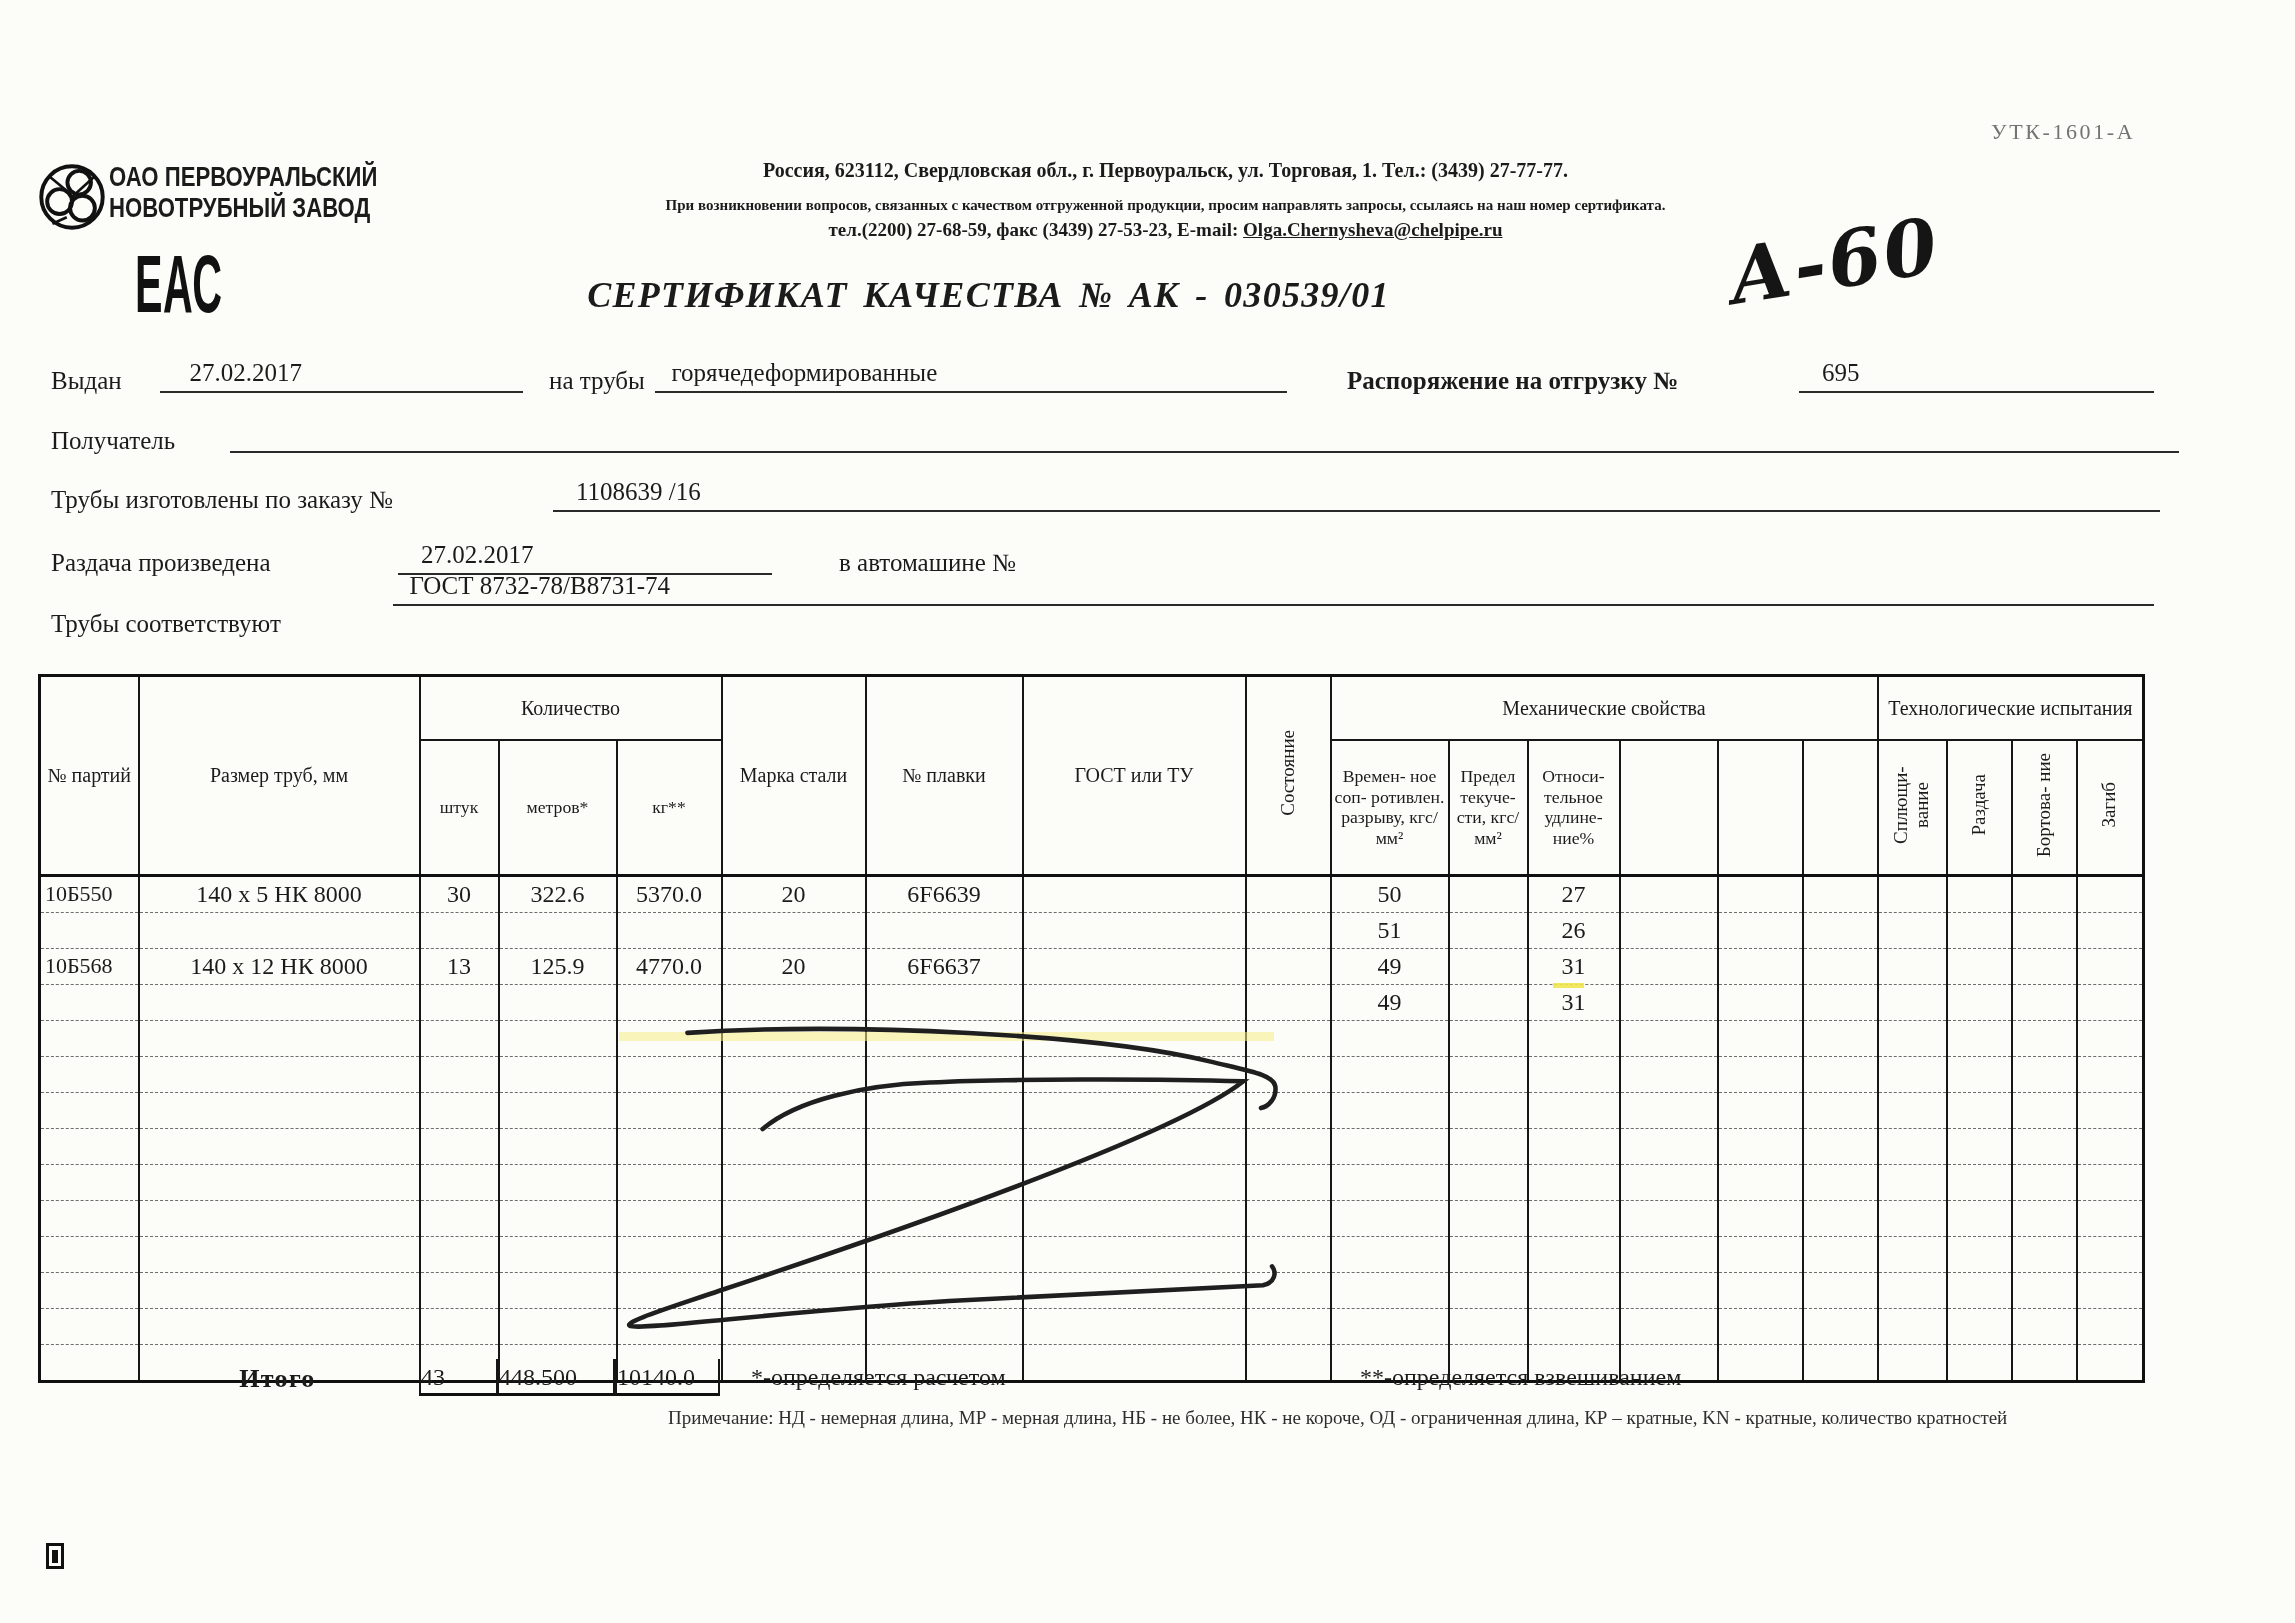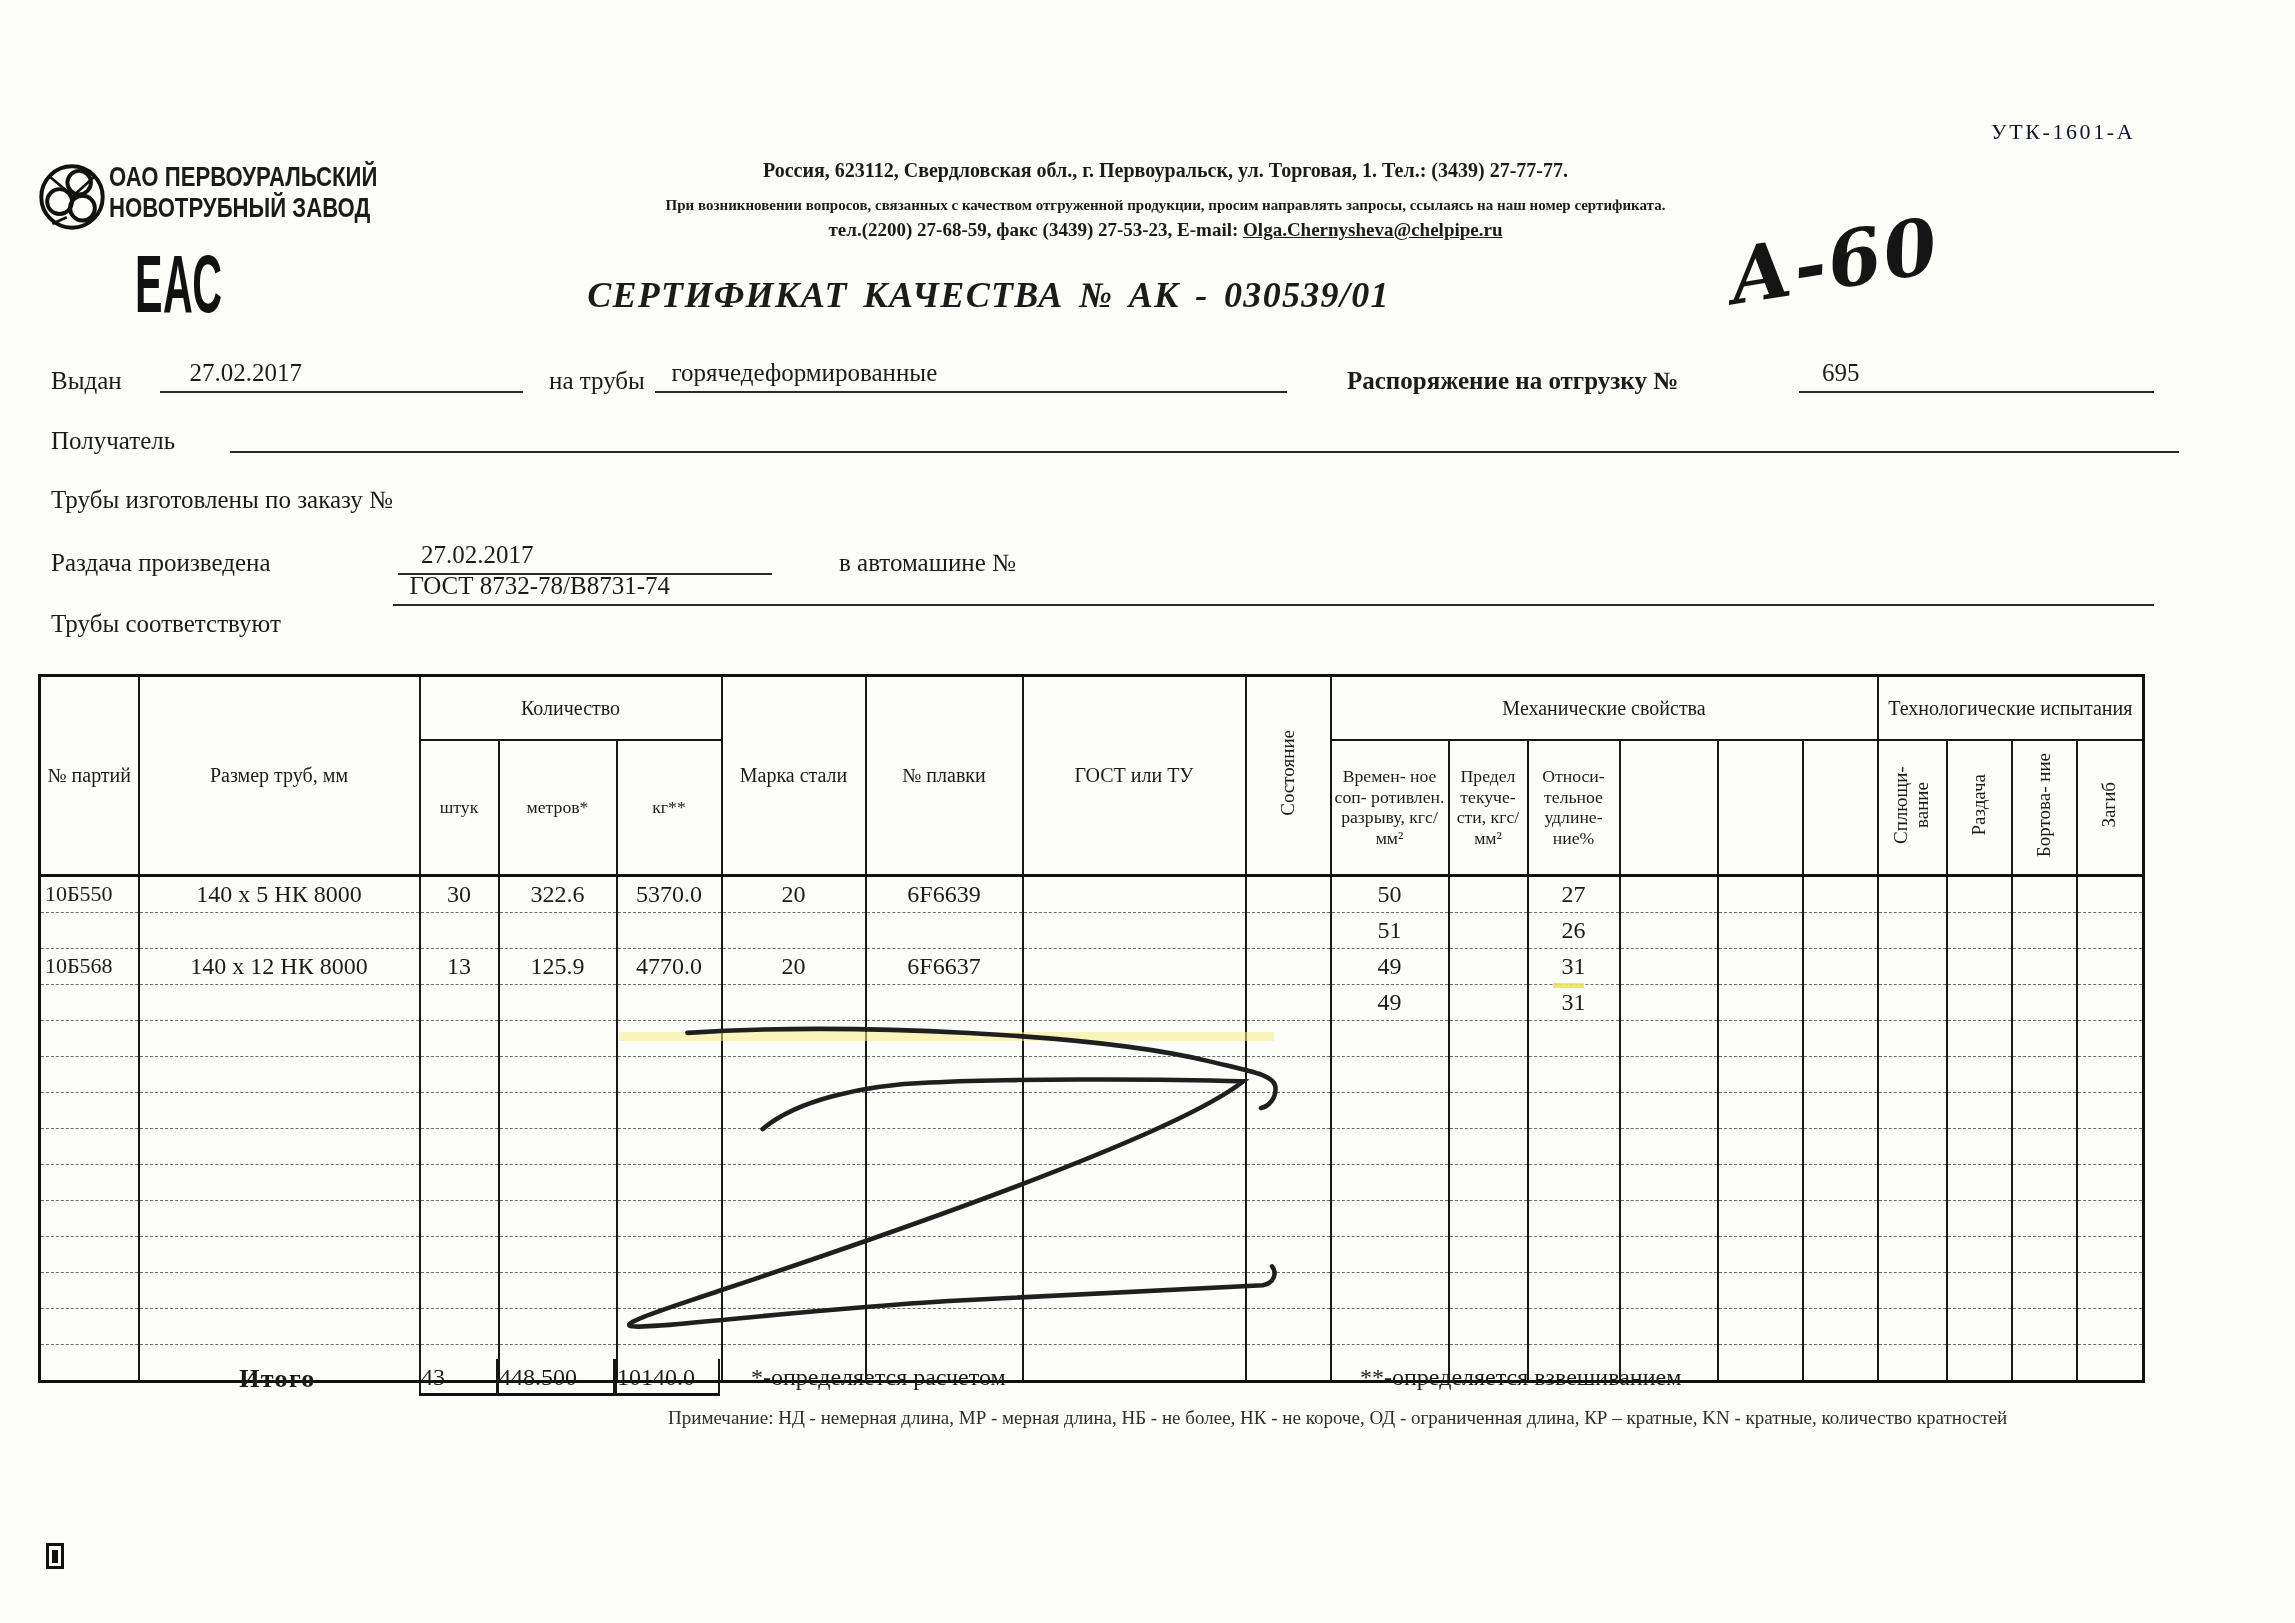--- a/index.html
+++ b/index.html
@@ -1,20 +1,20 @@
 <!DOCTYPE html>
 <html style="font-size:10.5px"><head>
 <meta charset="utf-8">
 <style>
   html,body{margin:0;padding:0;background:#e8e8e8;}
   #page{position:relative;width:2295px;height:1623px;background:#fcfcf9;overflow:hidden;
         font-family:"Liberation Serif", serif;color:#1b1b1b;}
 
   
-  .form-code{position:absolute;left:1991px;top:119px;font-size:22px;letter-spacing:2.6px;color:#0f172a;}
+  .form-code{position:absolute;left:1991px;top:119px;font-size:22px;letter-spacing:2.6px;color:#737373;}
 
   
   .logo-wrap{position:absolute;left:38px;top:158px;}
   .logo-svg{position:absolute;left:0;top:2.6px;}
   .company{position:absolute;left:71px;top:3.9px;font-family:"Liberation Sans",sans-serif;
            font-weight:bold;font-size:27px;line-height:1.16;letter-spacing:0px;
            transform:scaleX(.82);transform-origin:left top;white-space:nowrap;}
   .eac{position:absolute;left:97px;top:84px;font-family:"Liberation Sans",sans-serif;
        font-weight:bold;font-size:103px;line-height:1;transform:scaleX(.40) scaleY(.80);
        transform-origin:left top;letter-spacing:1.3px;color:#111;}
@@ -116,20 +116,21 @@
   <div class="fval" style="left:160px;top:359px;width:363px;padding-left:29.5px;">27.02.2017</div>
   <div class="flabel" style="left:549px;top:367px;">на трубы</div>
   <div class="fval" style="left:655px;top:359px;width:632px;padding-left:16.4px;">горячедеформированные</div>
   <div class="flabel" style="left:1347px;top:367px;font-weight:bold;">Распоряжение на отгрузку №</div>
   <div class="fval" style="left:1799px;top:359px;width:355px;padding-left:23px;">695</div>
 
   <div class="flabel" style="left:51px;top:427px;">Получатель</div>
   <div class="fval" style="left:230px;top:419px;width:1949px;"></div>
 
   <div class="flabel" style="left:51px;top:486px;">Трубы изготовлены по заказу №</div>
+  <div class="fval" style="left:553px;top:478px;width:1607px;padding-left:23px;">1108639  /16</div>
 
   <div class="flabel" style="left:51px;top:549px;">Раздача произведена</div>
   <div class="fval" style="left:398px;top:541px;width:374px;padding-left:23px;">27.02.2017</div>
   <div class="flabel" style="left:839px;top:549px;">в автомашине №</div>
 
   <div class="flabel" style="left:51px;top:610px;">Трубы соответствуют</div>
   <div class="fval" style="left:393px;top:572px;width:1761px;padding-left:16.4px;">ГОСТ 8732-78/В8731-74</div>
 
   <table class="cert">
     <colgroup>

